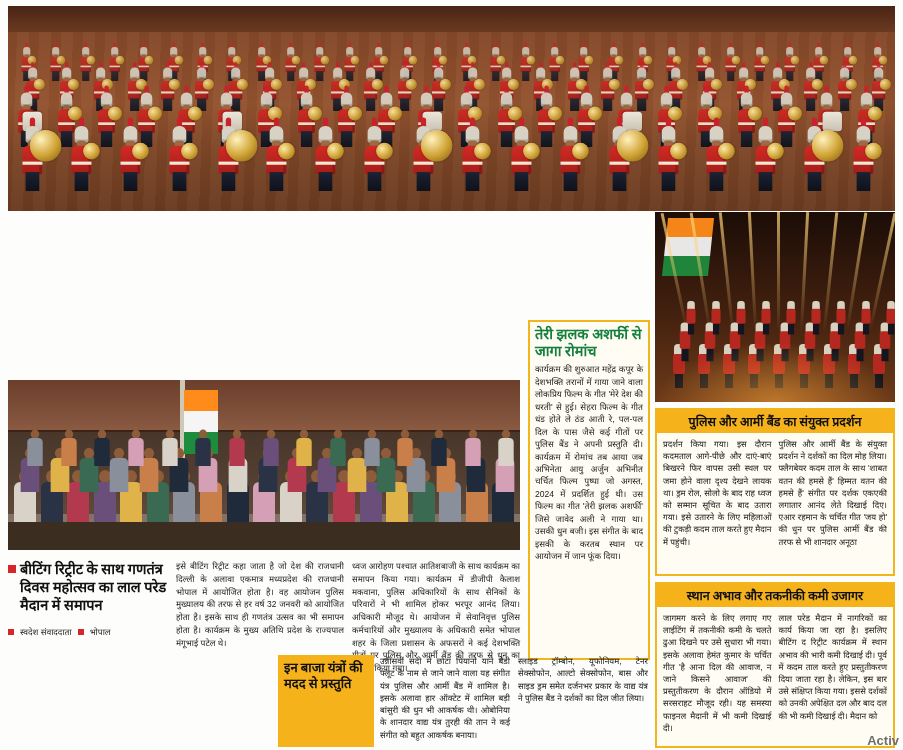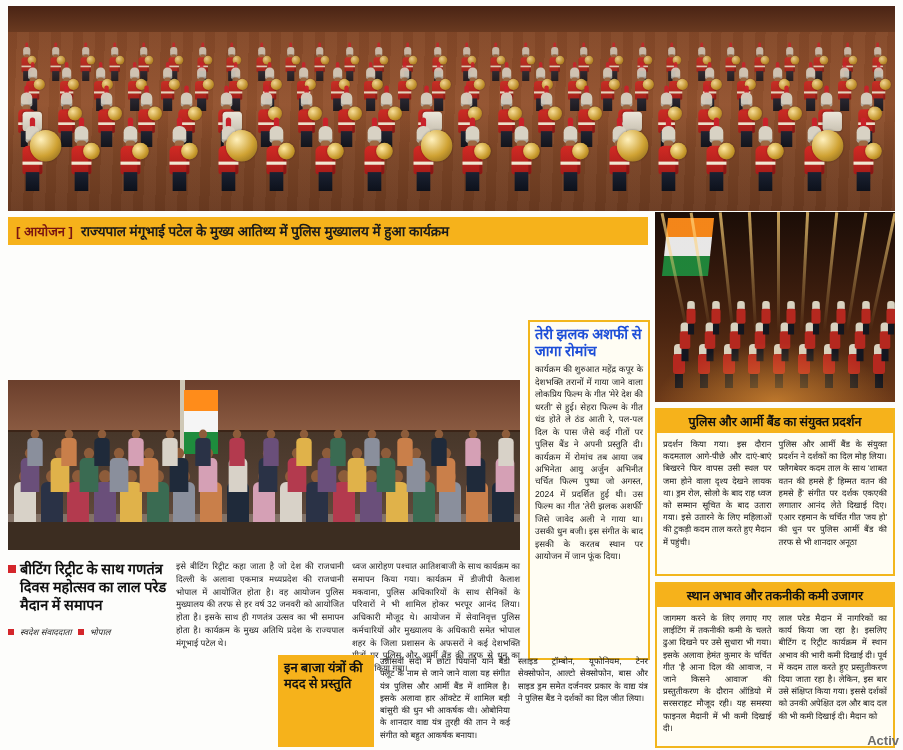--- a/index.html
+++ b/index.html
@@ -152,21 +152,21 @@
     position: absolute;
     left: 528px; top: 320px; width: 122px; height: 340px;
     border: 2px solid #f2b61d;
     background: #fffdf3;
     padding: 4px 5px;
   }
   .box-teri .bt-title {
     font-family: "Liberation Serif", serif;
     font-weight: bold;
     font-size: 14.5px;
-    color: #1d4ed8;
+    color: #15803d;
     line-height: 1.15;
     margin-bottom: 4px;
   }
   .box-teri .bt-body {
     font-size: 8.6px;
     line-height: 1.45;
     color: #1a1a1a;
     text-align: justify;
   }
 
@@ -228,21 +228,21 @@
     font-weight: bold; font-size: 14.5px; line-height: 1.25; color: #111;
     padding-left: 12px; position: relative;
   }
   .left-sub .ls-title:before {
     content: ""; position: absolute; left: 0; top: 5px;
     width: 8px; height: 8px; background: #d4262b;
   }
   .byline {
     position: absolute; left: 8px; top: 626px; width: 160px;
     font-size: 8.5px; color: #222;
-    display: flex; align-items: center; gap: 6px; font-style: italic;
+    display: flex; align-items: center; gap: 6px;
   }
   .byline .dot { width: 6px; height: 6px; background: #d4262b; display: inline-block; }
   .left-body {
     position: absolute; left: 8px; top: 642px; width: 160px;
     font-size: 8.5px; line-height: 1.5; color: #1a1a1a; text-align: justify;
   }
 
   
   .col-a {
     position: absolute; left: 176px; top: 560px; width: 168px;
@@ -1148,24 +1148,20 @@
           <div class="hat"></div>
           <div class="face"></div>
           <div class="coat"></div>
           <div class="belt"></div>
           <div class="legs"></div>
           <div class="brass"></div>
         </div>
       </div>
   </div>
 
-  <div class="kicker-bar">
-    <span class="kick-tag">[ आयोजन ]</span>
-    <span class="kick-text">राज्यपाल मंगूभाई पटेल के मुख्य आतिथ्य में पुलिस मुख्यालय में हुआ कार्यक्रम</span>
-  </div>
 
 
   <div class="photo-right-top">
     <div class="prt-sky"></div>
     <div class="prt-flag"></div>
     <div id="prt-lights">
         <div class="prt-light" style="left: 18px; transform: rotate(-12deg);"></div>
         <div class="prt-light" style="left: 44px; transform: rotate(-9deg);"></div>
         <div class="prt-light" style="left: 70px; transform: rotate(-6deg);"></div>
         <div class="prt-light" style="left: 96px; transform: rotate(-3deg);"></div>
@@ -1546,21 +1542,21 @@
   </div>
 
   <div class="col-a">इसे बीटिंग रिट्रीट कहा जाता है जो देश की राजधानी दिल्ली के अलावा एकमात्र मध्यप्रदेश की राजधानी भोपाल में आयोजित होता है। वह आयोजन पुलिस मुख्यालय की तरफ से हर वर्ष 32 जनवरी को आयोजित होता है। इसके साथ ही गणतंत्र उत्सव का भी समापन होता है। कार्यक्रम के मुख्य अतिथि प्रदेश के राज्यपाल मंगूभाई पटेल थे।</div>
   <div class="col-b">ध्वज आरोहण पश्चात आतिशबाजी के साथ कार्यक्रम का समापन किया गया। कार्यक्रम में डीजीपी कैलाश मकवाना, पुलिस अधिकारियों के साथ सैनिकों के परिवारों ने भी शामिल होकर भरपूर आनंद लिया। अधिकारी मौजूद थे। आयोजन में सेवानिवृत्त पुलिस कर्मचारियों और मुख्यालय के अधिकारी समेत भोपाल शहर के जिला प्रशासन के अफसरों ने कई देशभक्ति गीतों पर पुलिस और आर्मी बैंड की तरफ से धुन का प्रदर्शन किया गया।</div>
 
   <div class="box-baja">
     <div class="bb-title">इन बाजा यंत्रों की मदद से प्रस्तुति</div>
   </div>
 
   <div class="bot-col" id="bot-col-1">उन्नीसवीं सदी में छोटा पियानो याने बेंडी फ्लूट के नाम से जाने जाने वाला यह संगीत यंत्र पुलिस और आर्मी बैंड में शामिल है। इसके अलावा हार ऑक्टेट में शामिल बड़ी बांसुरी की धुन भी आकर्षक थी। ओबोनिया के शानदार वाद्य यंत्र तुरही की तान ने कई संगीत को बहुत आकर्षक बनाया।</div>
-  <div class="bot-col" id="bot-col-2">स्लाइड ट्रॉम्बोन, यूफोनियम, टेनर सेक्सोफोन, आल्टो सेक्सोफोन, बास और साइड ड्रम समेत दर्जनवर प्रकार के वाद्य यंत्र ने पुलिस बैंड ने दर्शकों का दिल जीत लिया।</div>
+  <div class="bot-col" id="bot-col-2">स्लाइड ट्रॉम्बोन, यूफोनियम, टेनर सेक्सोफोन, आल्टो सेक्सोफोन, बास और साइड ड्रम समेत दर्जनभर प्रकार के वाद्य यंत्र ने पुलिस बैंड ने दर्शकों का दिल जीत लिया।</div>
 
   <div class="rbox" id="rbox-joint">
     <div class="rb-head">पुलिस और आर्मी बैंड का संयुक्त प्रदर्शन</div>
     <div class="rb-cols">
       <p>प्रदर्शन किया गया। इस दौरान कदमताल आगे-पीछे और दाएं-बाएं बिखरने फिर वापस उसी स्थल पर जमा होने वाला दृश्य देखने लायक था। ड्रम रोल, सोलो के बाद राह ध्वज को सम्मान सूचित के बाद उतारा गया। इसे उतारने के लिए महिलाओं की टुकड़ी कदम ताल करते हुए मैदान में पहुंची।</p>
       <p>पुलिस और आर्मी बैंड के संयुक्त प्रदर्शन ने दर्शकों का दिल मोह लिया। फ्लैगबेयर कदम ताल के साथ 'शाबत वतन की हमसे हैं' हिम्मत वतन की हमसे हैं' संगीत पर दर्शक एकएकी लगातार आनंद लेते दिखाई दिए। एआर रहमान के चर्चित गीत 'जय हो' की धुन पर पुलिस आर्मी बैंड की तरफ से भी शानदार अनूठा</p>
     </div>
   </div>
 
   <div class="rbox" id="rbox-space">

